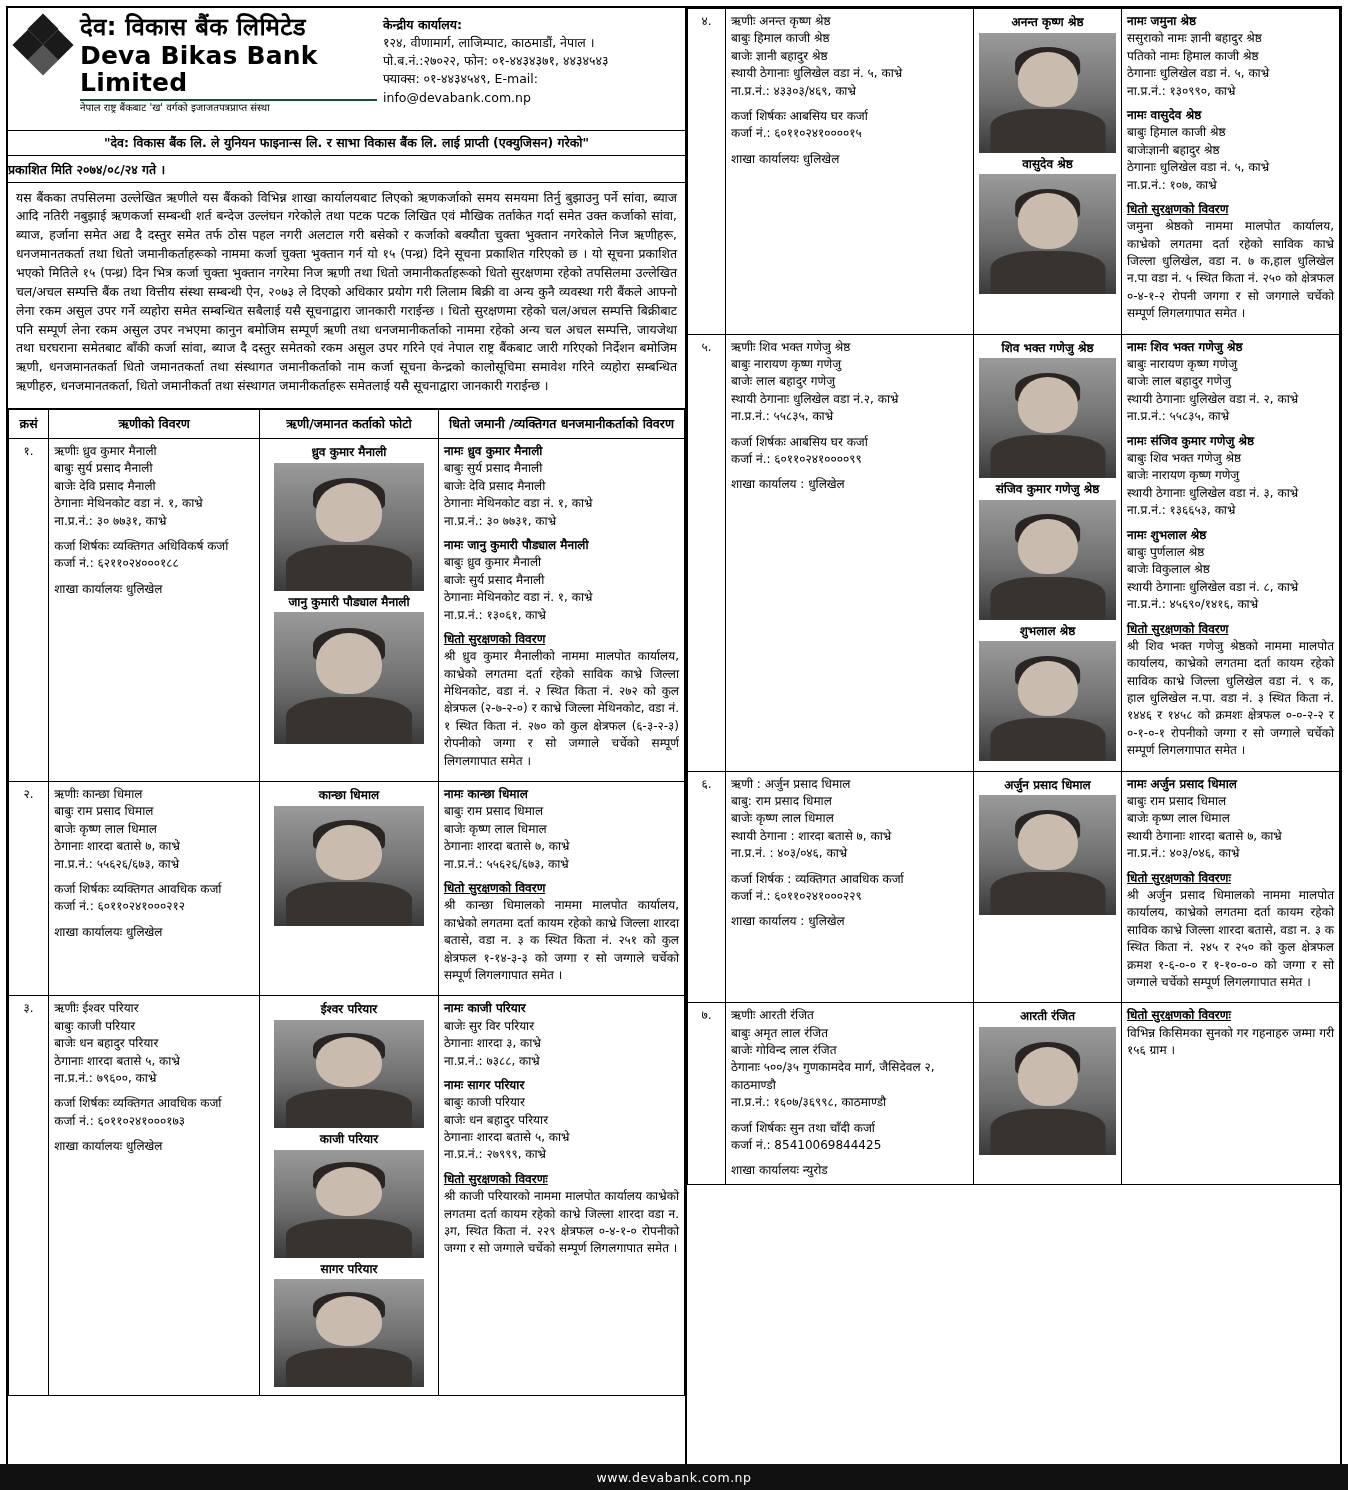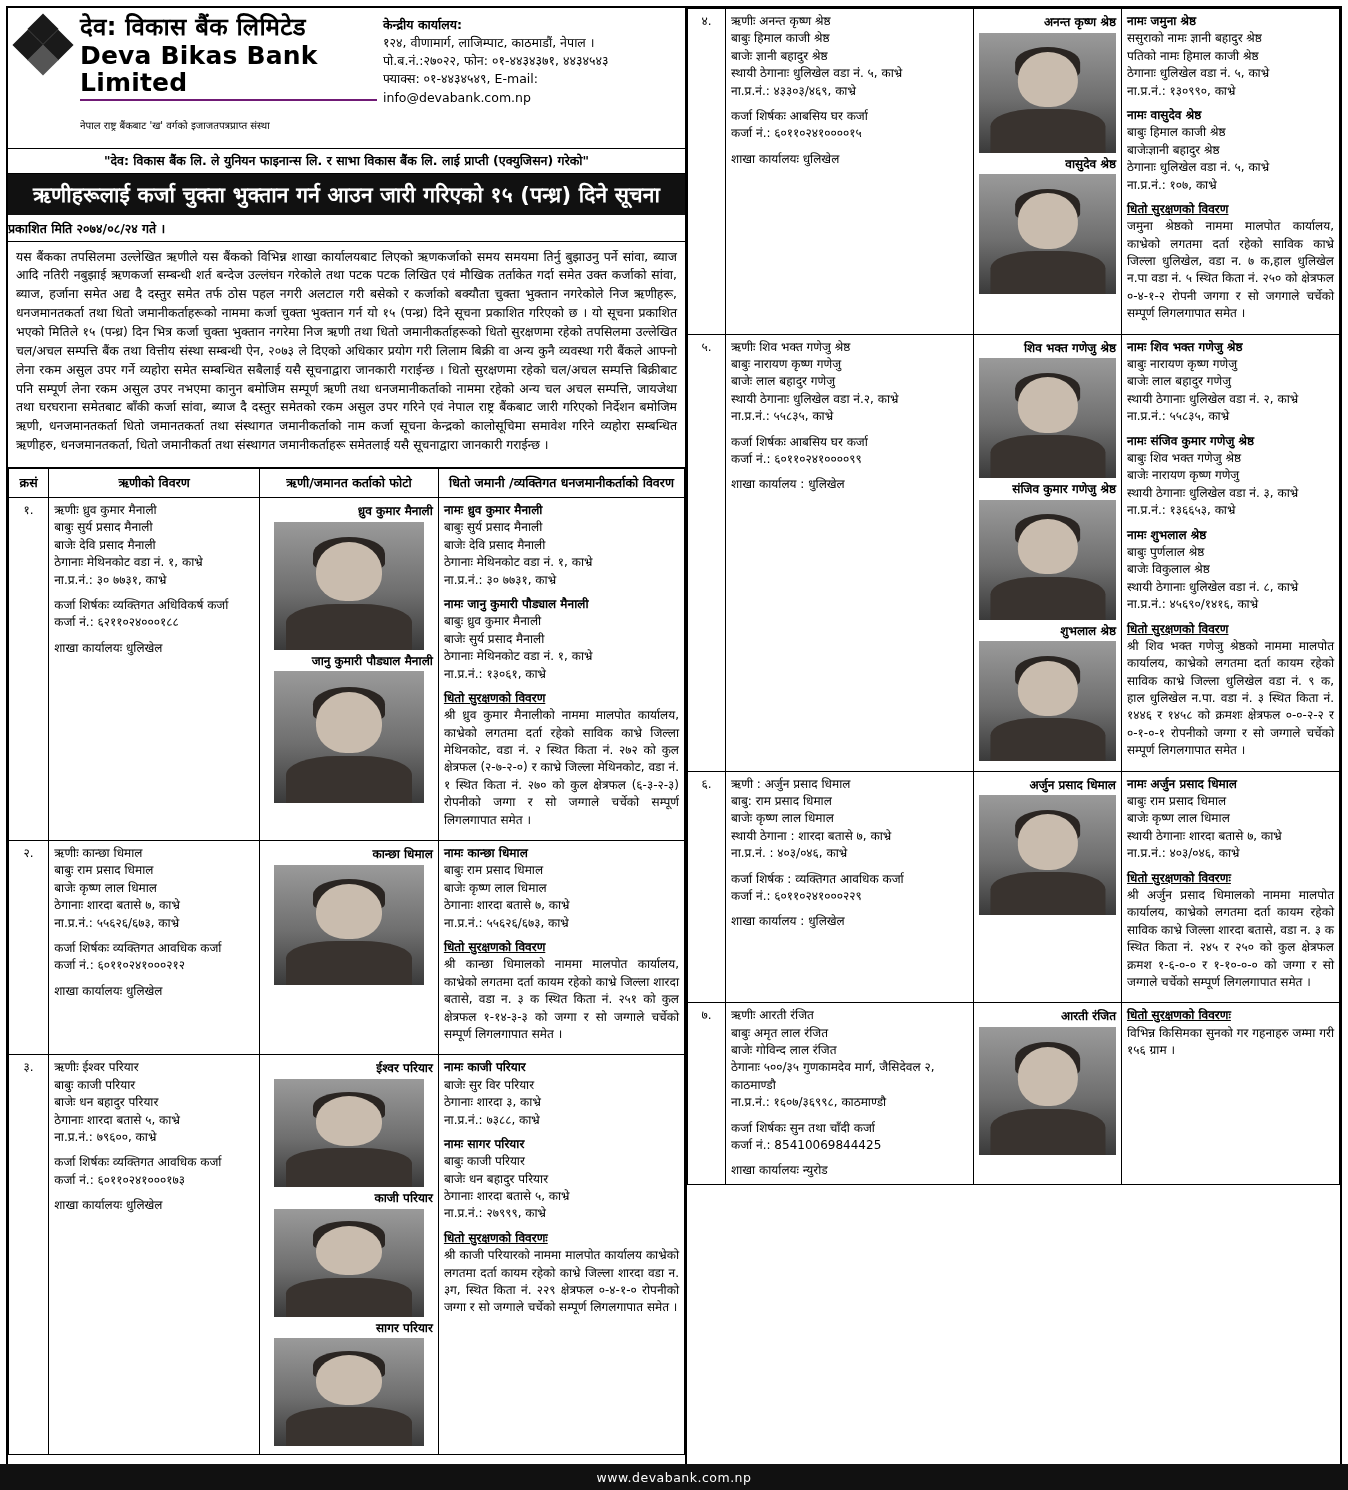--- a/index.html
+++ b/index.html
@@ -69,28 +69,28 @@
     font-size: 24px;
     font-weight: bold;
     line-height: 1.15;
     letter-spacing: 0.3px;
   }
   .bank-en {
     font-size: 25px;
     font-weight: bold;
     line-height: 1.1;
     letter-spacing: 0.2px;
-    border-bottom: 2px solid #701a75;
+    border-bottom: 2px solid #14532d;
     padding-bottom: 2px;
     display: inline-block;
   }
   .bank-sub {
     font-size: 10px;
     line-height: 1.3;
-    margin-top: 18px;
+    margin-top: 0;
   }
   .addr {
     font-size: 12.5px;
     line-height: 1.45;
     padding-left: 6px;
     padding-top: 2px;
     width: 300px;
     flex: none;
   }
 
@@ -157,21 +157,21 @@
   .c-det { width: 210px; }
   .c-pho { width: 178px; }
   .c-sec { width: 245px; }
 
   .r-sn { width: 38px; text-align: center; }
   .r-det { width: 248px; }
   .r-pho { width: 148px; }
   .r-sec { width: 218px; }
 
   .ph-name {
-    text-align: right;
+    text-align: center;
     font-size: 12px;
     font-weight: bold;
     margin: 2px 0 2px 0;
     line-height: 1.3;
   }
   .photo {
     width: 100%;
     max-width: 150px;
     margin: 0 auto 4px auto;
     display: block;
@@ -261,21 +261,20 @@
         </div>
         <div class="addr">
           <div style="font-weight:bold">केन्द्रीय कार्यालय:</div>
           <div>१२४, वीणामार्ग, लाजिम्पाट, काठमाडौं, नेपाल ।</div>
           <div>पो.ब.नं.:२७०२२, फोन: ०१-४४३४३७१, ४४३४५४३</div>
           <div>फ्याक्स: ०१-४४३४५४९, E-mail: info@devabank.com.np</div>
         </div>
       </div>
 
       <div class="tagline">"देव: विकास बैंक लि. ले युनियन फाइनान्स लि. र साभा विकास बैंक लि. लाई प्राप्ती (एक्युजिसन) गरेको"</div>
-      <div class="banner">ऋणीहरूलाई कर्जा चुक्ता भुक्तान गर्न आउन जारी गरिएको १५ (पन्ध्र) दिने सूचना</div>
       <div class="pub-date">प्रकाशित मिति २०७४/०८/२४ गते ।</div>
       <div class="notice-body">यस बैंकका तपसिलमा उल्लेखित ऋणीले यस बैंकको विभिन्न शाखा कार्यालयबाट लिएको ऋणकर्जाको समय समयमा तिर्नु बुझाउनु पर्ने सांवा, ब्याज आदि नतिरी नबुझाई ऋणकर्जा सम्बन्धी शर्त बन्देज उल्लंघन गरेकोले तथा पटक पटक लिखित एवं मौखिक तर्ताकेत गर्दा समेत उक्त कर्जाको सांवा, ब्याज, हर्जाना समेत अद्य दै दस्तुर समेत तर्फ ठोस पहल नगरी अलटाल गरी बसेको र कर्जाको बक्यौता चुक्ता भुक्तान नगरेकोले निज ऋणीहरू, धनजमानतकर्ता तथा धितो जमानीकर्ताहरूको नाममा कर्जा चुक्ता भुक्तान गर्न यो १५ (पन्ध्र) दिने सूचना प्रकाशित गरिएको छ । यो सूचना प्रकाशित भएको मितिले १५ (पन्ध्र) दिन भित्र कर्जा चुक्ता भुक्तान नगरेमा निज ऋणी तथा धितो जमानीकर्ताहरूको धितो सुरक्षणमा रहेको तपसिलमा उल्लेखित चल/अचल सम्पत्ति बैंक तथा वित्तीय संस्था सम्बन्धी ऐन, २०७३ ले दिएको अधिकार प्रयोग गरी लिलाम बिक्री वा अन्य कुनै व्यवस्था गरी बैंकले आफ्नो लेना रकम असुल उपर गर्ने व्यहोरा समेत सम्बन्धित सबैलाई यसै सूचनाद्वारा जानकारी गराईन्छ । धितो सुरक्षणमा रहेको चल/अचल सम्पत्ति बिक्रीबाट पनि सम्पूर्ण लेना रकम असुल उपर नभएमा कानुन बमोजिम सम्पूर्ण ऋणी तथा धनजमानीकर्ताको नाममा रहेको अन्य चल अचल सम्पत्ति, जायजेथा तथा घरघराना समेतबाट बाँकी कर्जा सांवा, ब्याज दै दस्तुर समेतको रकम असुल उपर गरिने एवं नेपाल राष्ट्र बैंकबाट जारी गरिएको निर्देशन बमोजिम ऋणी, धनजमानतकर्ता धितो जमानतकर्ता तथा संस्थागत जमानीकर्ताको नाम कर्जा सूचना केन्द्रको कालोसूचिमा समावेश गरिने व्यहोरा सम्बन्धित ऋणीहरु, धनजमानतकर्ता, धितो जमानीकर्ता तथा संस्थागत जमानीकर्ताहरू समेतलाई यसै सूचनाद्वारा जानकारी गराईन्छ ।</div>
 
       <div class="tbl-wrap-left">
         <table class="reg">
           <thead>
             <tr>
               <th class="c-sn">क्रसं</th>
               <th class="c-det">ऋणीको विवरण</th>
               <th class="c-pho">ऋणी/जमानत कर्ताको फोटो</th>

